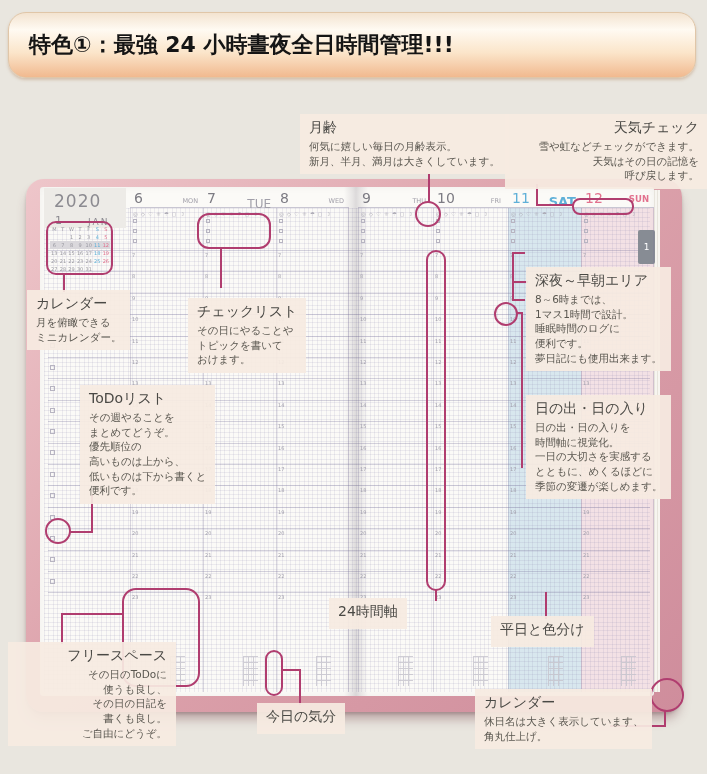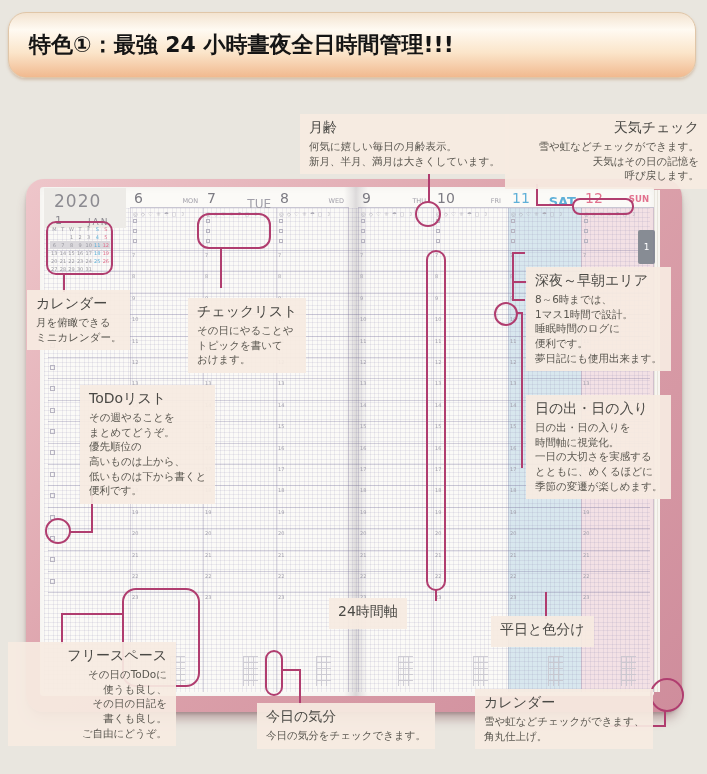--- a/index.html
+++ b/index.html
@@ -422,19 +422,18 @@
 <div class="label right" style="left:8px;top:642px;width:150px;">
   <div class="t">フリースペース</div>
   <div class="b">その日のToDoに
 使うも良し、
 その日の日記を
 書くも良し。
 ご自由にどうぞ。</div>
 </div>
 <div class="label" style="left:257px;top:703px;">
   <div class="t">今日の気分</div>
-  <div class="b">今日の気分をチェックできます。</div>
 </div>
 <div class="label" style="left:475px;top:689px;">
   <div class="t">カレンダー</div>
-  <div class="b">雪や虹などチェックができます、
+  <div class="b">休日名は大きく表示しています、
 角丸仕上げ。</div>
 </div>
 
 </body></html>

